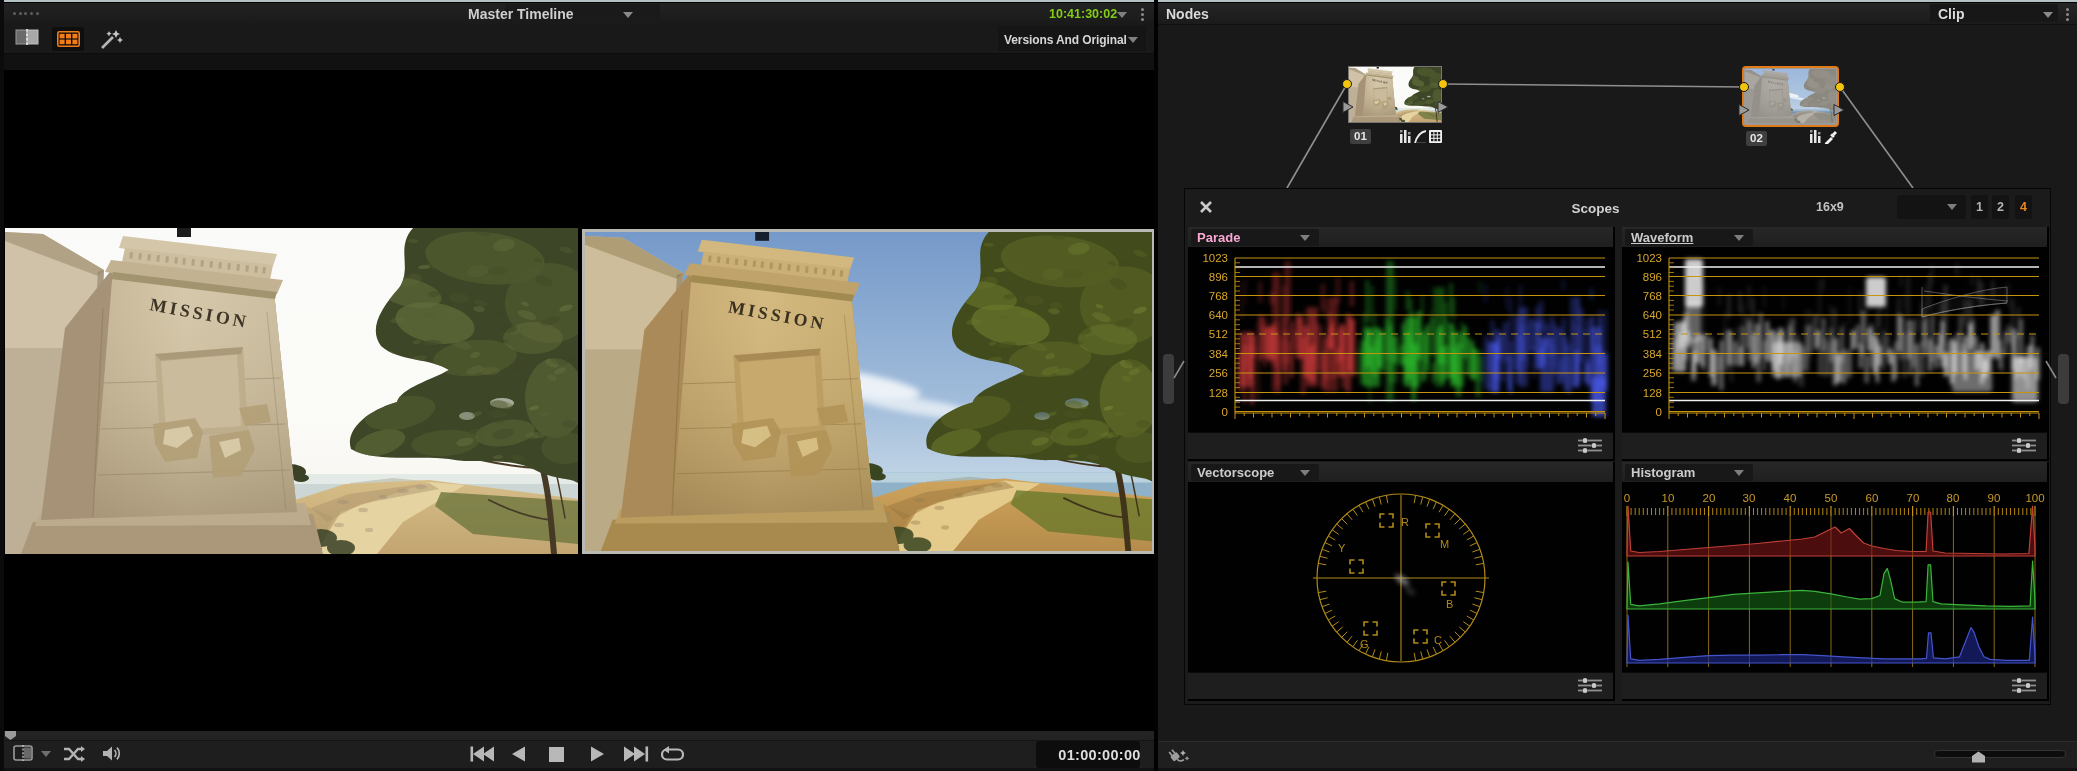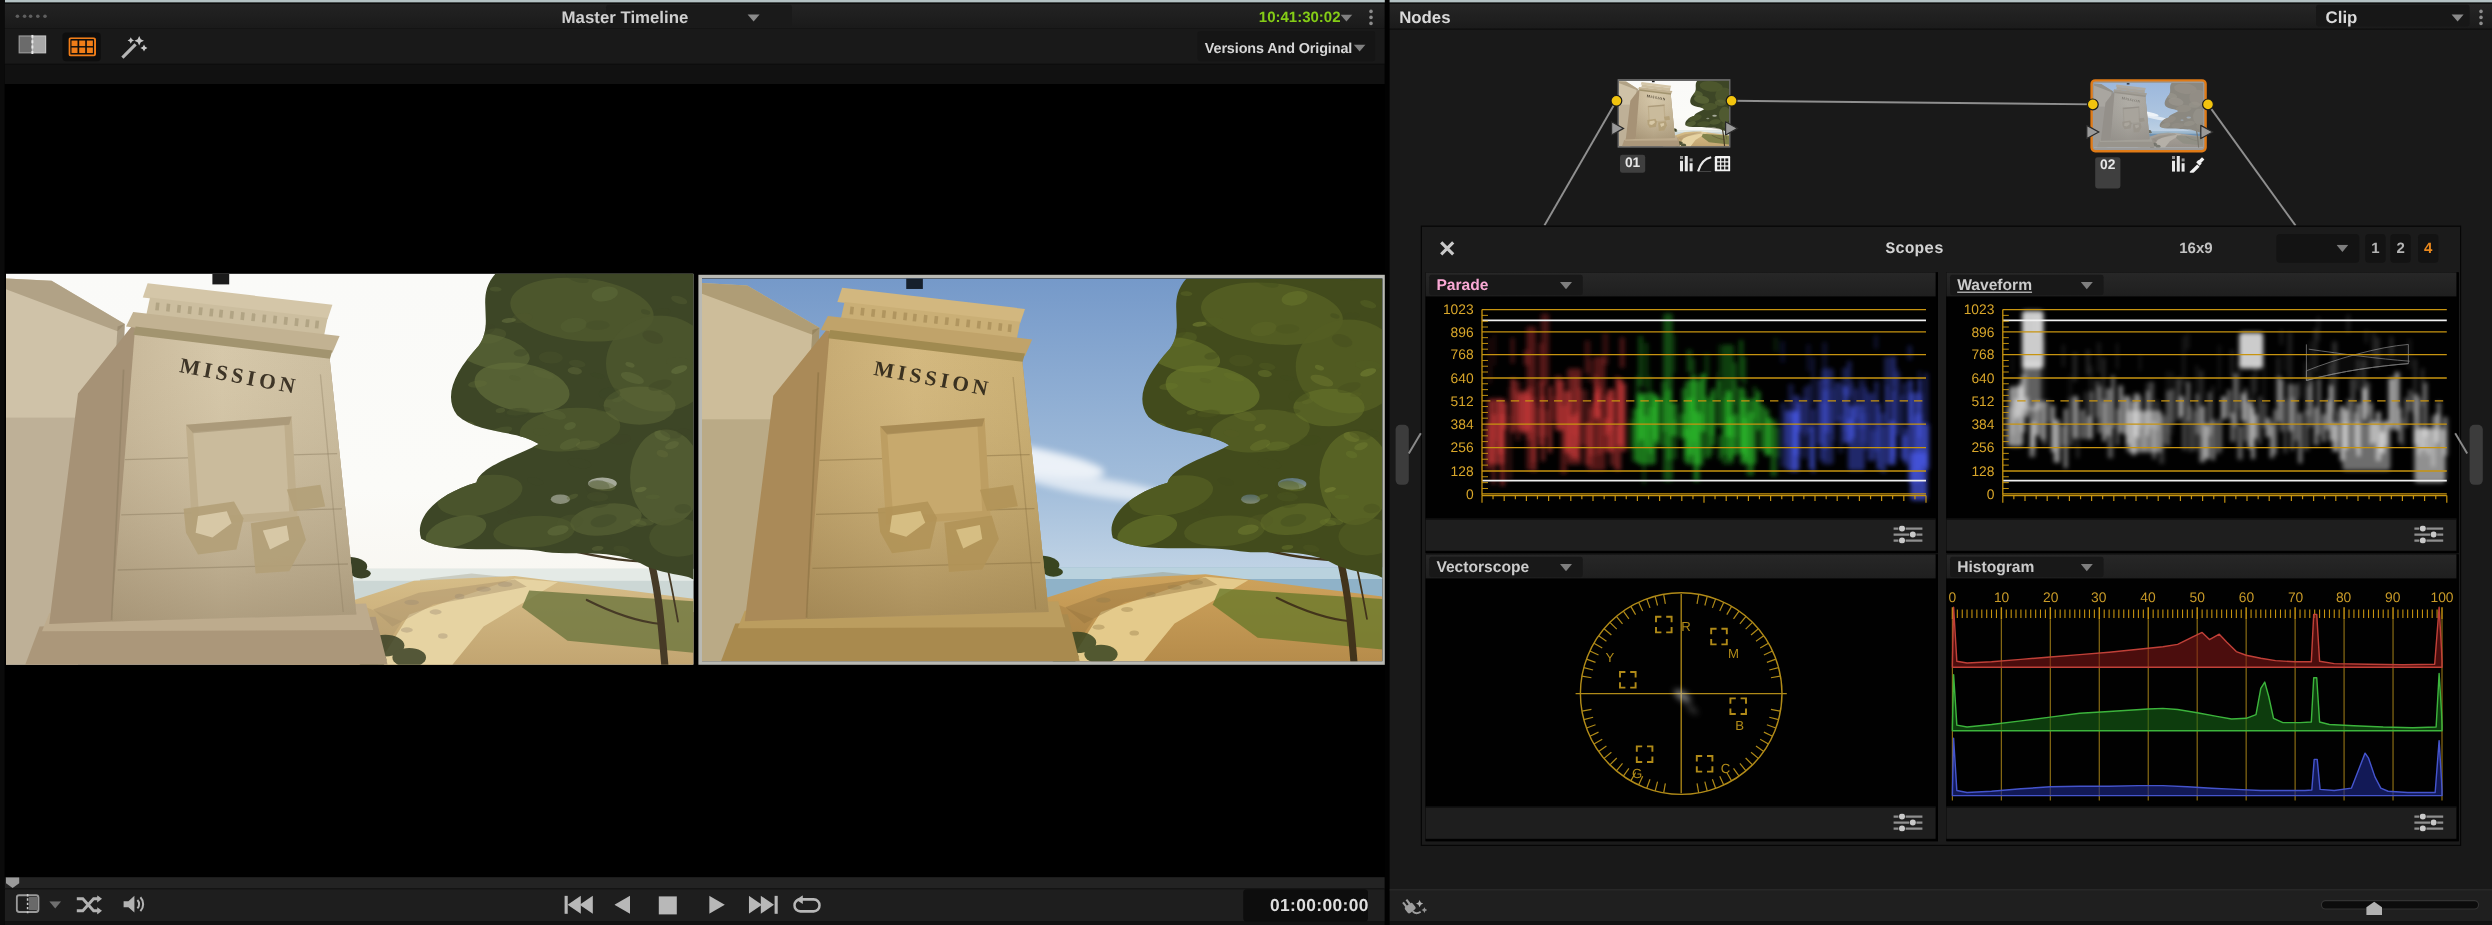--- a/index.html
+++ b/index.html
@@ -752,21 +752,21 @@
 <svg class="abs" style="left:1437px;top:101px" width="12" height="12">
     <polygon points="1,0.5 11,6 1,11.5" fill="#9a9a9a" stroke="#2a2a2a"></polygon>
   </svg>
 <svg class="abs" style="left:1738px;top:104px" width="12" height="12">
     <polygon points="1,0.5 11,6 1,11.5" fill="#9a9a9a" stroke="#2a2a2a"></polygon>
   </svg>
 <svg class="abs" style="left:1833px;top:104px" width="12" height="12">
     <polygon points="1,0.5 11,6 1,11.5" fill="#9a9a9a" stroke="#2a2a2a"></polygon>
   </svg>
 <div class="abs bold" style="left:1350px;top:129px;width:21px;height:15px;background:#3f3f3f;border-radius:2px;color:#e6e6e6;font-size:11.5px;text-align:center;line-height:15px;">01</div>
-<div class="abs bold" style="left:1746px;top:131px;width:21px;height:26px;background:#3f3f3f;border-radius:2px;color:#e6e6e6;font-size:11.5px;text-align:center;line-height:15px;">02</div>
+<div class="abs bold" style="left:1746px;top:131px;width:21px;height:15px;background:#3f3f3f;border-radius:2px;color:#e6e6e6;font-size:11.5px;text-align:center;line-height:15px;">02</div>
 <svg class="abs" style="left:1400px;top:130px" width="42" height="13">
     <g fill="#e8e8e8">
       <rect x="0" y="4" width="2.5" height="9"></rect>
       <rect x="4" y="0" width="2.5" height="13"></rect>
       <rect x="8" y="6" width="2.5" height="7"></rect>
       <rect x="0" y="0" width="2.5" height="2.5" opacity="0.6"></rect>
       <rect x="8" y="2" width="2.5" height="2.5" opacity="0.6"></rect>
     </g>
     <g stroke="#e8e8e8" fill="none">
       <path d="M15 13 C17 6 20 2 26 1" stroke-width="1.8"></path>
@@ -798,21 +798,21 @@
     <g fill="#f2f2f2">
       <path d="M15 13 l6 -6 2 2 -6 6 -2.5 0.5z"></path>
       <path d="M22 4 l3 -3 2 2 -3 3z"></path>
       <rect x="20.5" y="4.5" width="4" height="2.5" transform="rotate(45 22.5 5.7)"></rect>
     </g>
   </svg>
 <div class="abs" style="left:1184px;top:188px;width:867px;height:517px;background:#1b1b1b;border:1px solid #060606;box-sizing:border-box;"></div>
 <svg class="abs" style="left:1199px;top:200px" width="14" height="14">
     <path d="M2 2 L12 12 M12 2 L2 12" stroke="#c9c9c9" stroke-width="2.6"></path>
   </svg>
-<div class="abs bold" style="left:1184px;top:201px;width:823px;text-align:center;font-size:13.5px;color:#d2d2d2;font-family:Liberation Mono, monospace;">Scopes</div>
+<div class="abs bold" style="left:1184px;top:201px;width:823px;text-align:center;font-size:13.5px;color:#d2d2d2;">Scopes</div>
 <div class="abs" style="left:1897px;top:195px;width:69px;height:24px;background:#131313;border-radius:3px;"></div>
 <div class="abs bold" style="left:1802px;top:200px;font-size:12.5px;color:#c2c2c2;margin-left:14px;">16x9</div>
 <svg class="abs" style="left:1947px;top:204px" width="11" height="7">
     <polygon points="0,0 10,0 5,6" fill="#7e7e7e"></polygon>
   </svg>
 <div class="abs bold" style="left:1971px;top:195px;width:17px;height:24px;background:#131313;border-radius:3px;color:#b4b4b4;font-size:12.5px;text-align:center;line-height:24px;">1</div>
 <div class="abs bold" style="left:1992px;top:195px;width:17px;height:24px;background:#131313;border-radius:3px;color:#b4b4b4;font-size:12.5px;text-align:center;line-height:24px;">2</div>
 <div class="abs bold" style="left:2015px;top:195px;width:17px;height:24px;background:#131313;border-radius:3px;color:#e8881e;font-size:12.5px;text-align:center;line-height:24px;">4</div>
 <div class="abs" style="left:1188px;top:227px;width:425px;height:232px;background:#010101;border:1px solid #000;"></div>
 <div class="abs" style="left:1188px;top:227px;width:425px;height:20px;background:linear-gradient(#272727,#1f1f1f);"></div>

